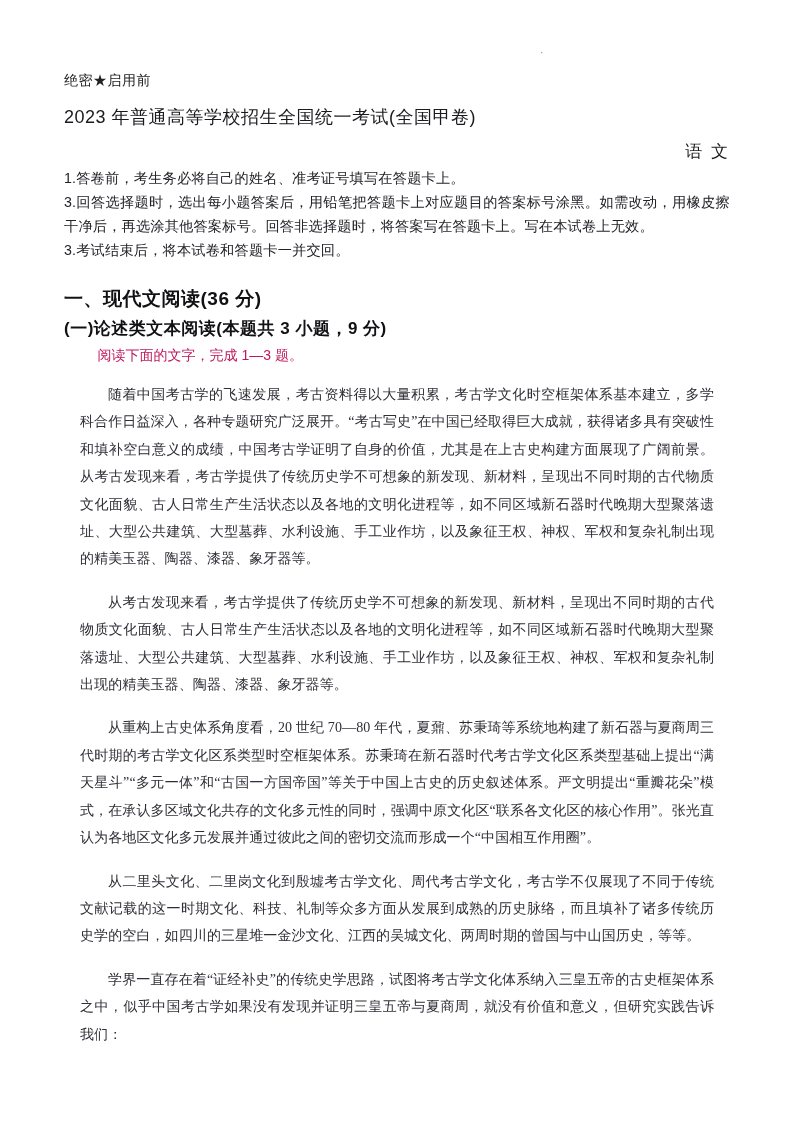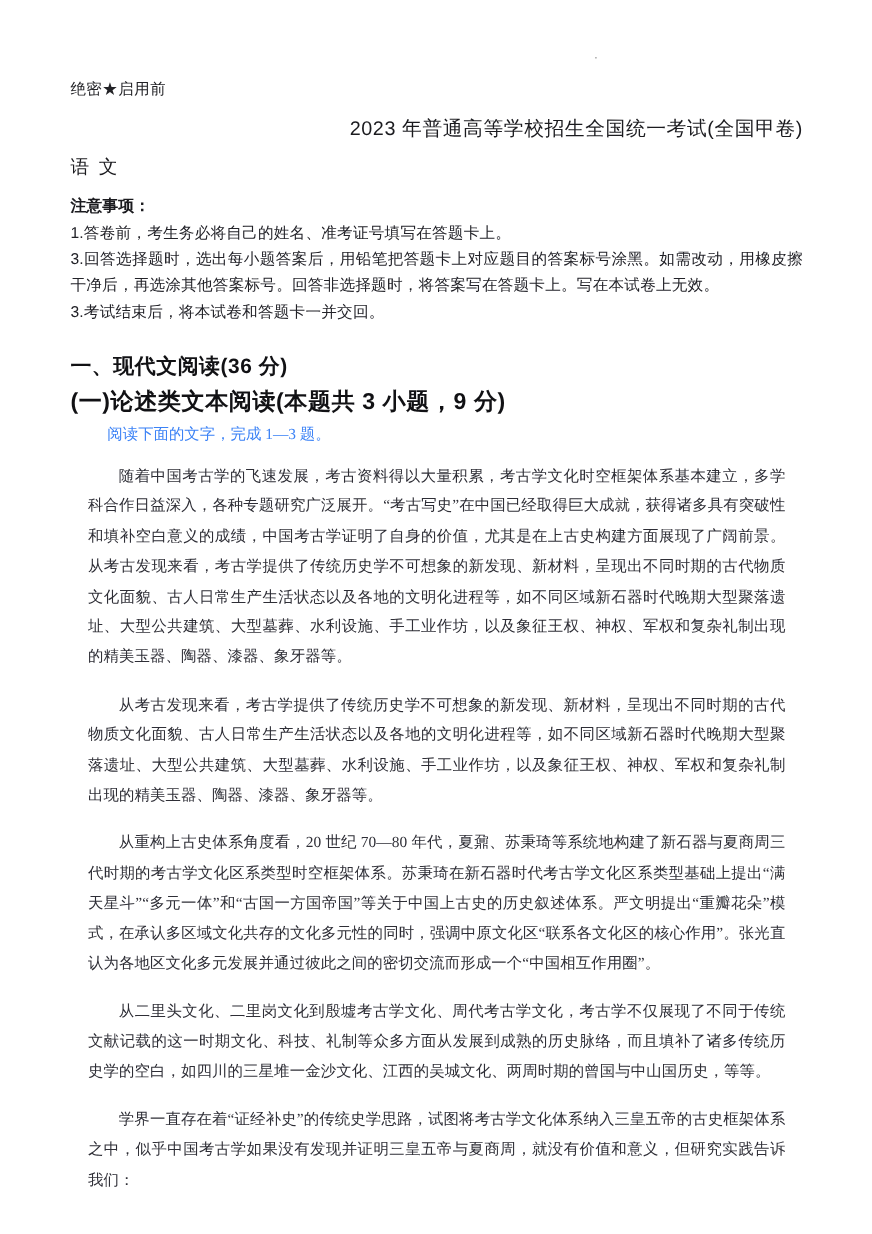--- a/index.html
+++ b/index.html
@@ -26,30 +26,30 @@
   .stray-mark {
     position: absolute;
     top: 46px;
     left: 540px;
     font-size: 11px;
     color: #9a9a9a;
     font-family: "DejaVu Sans", sans-serif;
   }
   .title {
     margin: 15px 0 0 0;
-    text-align: right;
+    text-align: left;
     font-family: "Liberation Sans", sans-serif;
     font-weight: 500;
     font-size: 18px;
     color: #1b1b1f;
     letter-spacing: 0.5px;
   }
   .subject {
     margin: 11px 0 0 0;
-    text-align: left;
+    text-align: right;
     font-family: "Liberation Sans", sans-serif;
     font-weight: 500;
     font-size: 17px;
     color: #1b1b1f;
     letter-spacing: 2px;
   }
   .notice-head {
     margin-top: 15px;
     font-family: "Liberation Sans", sans-serif;
     font-weight: 700;
@@ -70,30 +70,30 @@
     font-family: "Liberation Sans", sans-serif;
     font-weight: 700;
     font-size: 19px;
     color: #111114;
     letter-spacing: 0.5px;
   }
   .subsection-head {
     margin-top: 5px;
     font-family: "Liberation Sans", sans-serif;
     font-weight: 700;
-    font-size: 21px;
+    font-size: 17px;
     color: #111114;
     letter-spacing: 0.5px;
   }
   .instruction {
     margin-top: 7px;
     text-indent: 2.4em;
-    font-family: Liberation Serif, serif;
+    font-family: Liberation Sans, sans-serif;
     font-size: 14px;
-    color: #3b82f6;
+    color: #be185d;
   }
   .passage { margin-top: 8px; }
   .passage p {
     margin: 16px;
     text-indent: 2em;
     text-align: justify;
     font-family: "Liberation Serif", "DejaVu Serif", serif;
     font-size: 14px;
     line-height: 27.4px;
     color: #2e2e36;
@@ -106,21 +106,20 @@
 <div class="page">
 
   <span class="stray-mark">·</span>
 
   <div class="classified">绝密★启用前</div>
 
   <h1 class="title">2023 年普通高等学校招生全国统一考试(全国甲卷)</h1>
 
   <h2 class="subject">语 文</h2>
 
-  <div class="notice-head">注意事项：</div>
 
   <div class="notice-list">
     <div class="notice-item">1.答卷前，考生务必将自己的姓名、准考证号填写在答题卡上。</div>
     <div class="notice-item">3.回答选择题时，选出每小题答案后，用铅笔把答题卡上对应题目的答案标号涂黑。如需改动，用橡皮擦干净后，再选涂其他答案标号。回答非选择题时，将答案写在答题卡上。写在本试卷上无效。</div>
     <div class="notice-item">3.考试结束后，将本试卷和答题卡一并交回。</div>
   </div>
 
   <div class="section-head">一、现代文阅读(36 分)</div>
 
   <div class="subsection-head">(一)论述类文本阅读(本题共 3 小题，9 分)</div>

